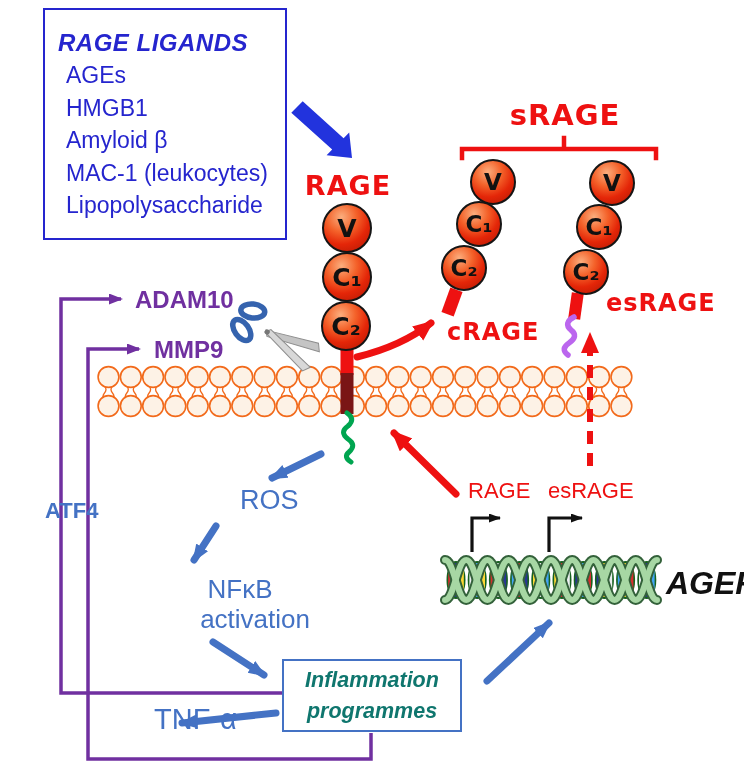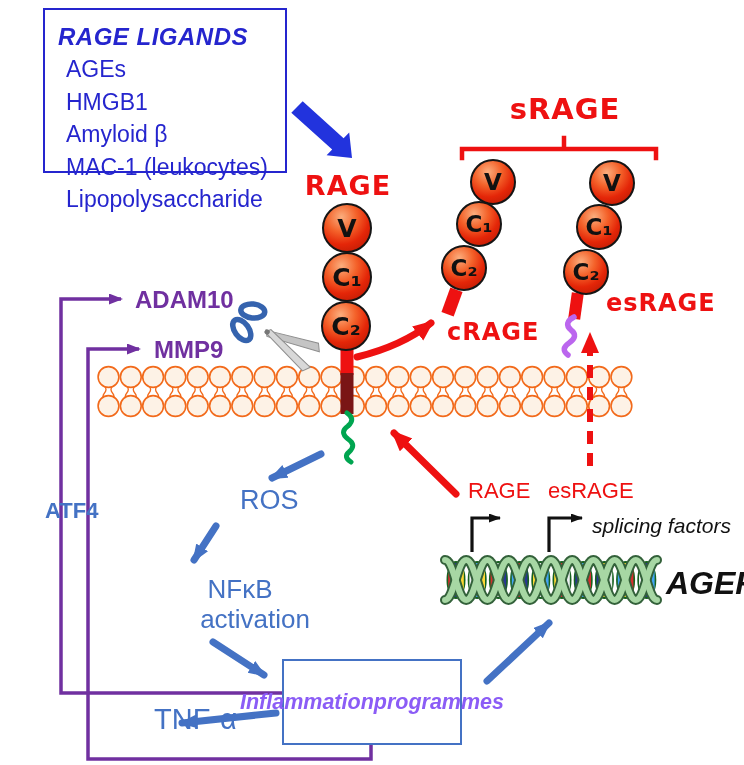--- a/index.html
+++ b/index.html
@@ -1,41 +1,41 @@
 <!DOCTYPE html>
 <html><head>
 <meta charset="utf-8">
 <style>
   html,body{margin:0;padding:0;background:#fff;}
   #canvas{position:relative;width:744px;height:765px;background:#fff;overflow:hidden;
           font-family:"Liberation Sans",sans-serif;}
   #art{position:absolute;left:0;top:0;z-index:1;}
   .lbl{position:absolute;z-index:2;white-space:nowrap;}
   
-  .ligand-box{position:absolute;left:43px;top:8px;width:244px;height:165px;z-index:2;
-    border:2.5px solid #2525CE;box-sizing:border-box;padding:10px 0 0 13px;color:#2525CE;}
+  .ligand-box{position:absolute;left:43px;top:8px;width:244px;height:232px;z-index:2;
+    border:2.5px solid #2525CE;box-sizing:border-box;padding:16px 0 0 13px;color:#2525CE;}
   .ligand-title{font-size:24px;font-weight:bold;font-style:italic;line-height:33px;letter-spacing:.5px;}
   .ligand-item{font-size:23px;line-height:32.5px;margin-left:8px;}
   
   .sphere{position:absolute;z-index:2;border:2px solid #151515;border-radius:50%;
     box-sizing:border-box;display:flex;align-items:center;justify-content:center;
     background:radial-gradient(circle at 38% 26%, #FBAE7E 0%, #F4622A 34%, #E42608 62%, #AE1703 100%);
     color:#111;font-weight:bold;font-family:"DejaVu Sans",sans-serif;}
   .sph-lg{width:50px;height:50px;font-size:25px;}
   .sph-sm{width:46px;height:46px;font-size:23px;}
   
   .redlab{color:#EE1111;font-weight:bold;font-family:"DejaVu Sans",sans-serif;letter-spacing:1px;text-align:center;}
   
   .purplab{color:#7030A0;font-weight:bold;font-size:24px;}
   
   .blulab{color:#4472C4;margin-left:40px;}
-  .inflammation-box{position:absolute;left:282px;top:659px;width:180px;height:86px;z-index:2;
+  .inflammation-box{position:absolute;left:282px;top:659px;width:180px;height:73px;z-index:2;
     border:2.5px solid #4472C4;box-sizing:border-box;background:#fff;
-    display:flex;flex-direction:row;align-items:center;justify-content:center;
-    color:#8b5cf6;font-size:21.5px;font-weight:bold;font-style:italic;line-height:1.42;}
+    display:flex;flex-direction:column;align-items:center;justify-content:center;
+    color:#0f766e;font-size:21.5px;font-weight:bold;font-style:italic;line-height:1.42;}
 </style>
 </head>
 <body>
 
 <div id="canvas">
 
   <svg id="art" width="744" height="765" viewBox="0 0 744 765">
     <defs>
       <marker id="mB" markerUnits="userSpaceOnUse" markerWidth="22" markerHeight="18" refX="15" refY="7" orient="auto">
           <path d="M0,0 L18,7 L0,14 Z" fill="#4472C4"></path>
@@ -241,21 +241,21 @@
   <div class="ligand-box">
     <div class="ligand-title">RAGE LIGANDS</div>
     <div class="ligand-item">AGEs</div>
     <div class="ligand-item">HMGB1</div>
     <div class="ligand-item">Amyloid β</div>
     <div class="ligand-item">MAC-1 (leukocytes)</div>
     <div class="ligand-item">Lipopolysaccharide</div>
   </div>
 
   <div class="lbl redlab" style="left:300px;top:170px;width:96px;font-size:27px;">RAGE</div>
-  <div class="lbl redlab" style="left:505px;top:92px;width:120px;font-size:29px;">sRAGE</div>
+  <div class="lbl redlab" style="left:505px;top:98px;width:120px;font-size:29px;">sRAGE</div>
   <div class="lbl redlab" style="left:447px;top:318px;font-size:24px;">cRAGE</div>
   <div class="lbl redlab" style="left:606px;top:289px;font-size:24px;">esRAGE</div>
 
   <div class="sphere sph-lg" style="left:322px;top:203px;">V</div>
   <div class="sphere sph-lg" style="left:322px;top:252px;">C₁</div>
   <div class="sphere sph-lg" style="left:321px;top:301px;">C₂</div>
 
   <div class="sphere sph-sm" style="left:470px;top:159px;">V</div>
   <div class="sphere sph-sm" style="left:456px;top:201px;">C₁</div>
   <div class="sphere sph-sm" style="left:441px;top:245px;">C₂</div>
@@ -273,16 +273,15 @@
   <div class="lbl blulab" style="left:130px;top:604px;width:140px;font-size:26px;text-align:right;">activation</div>
   <div class="lbl blulab" style="left:114px;top:703px;font-size:29px;font-weight:normal;">TNF-α</div>
 
   <div class="inflammation-box">
     <div>Inflammation</div>
     <div>programmes</div>
   </div>
 
   <div class="lbl" style="left:468px;top:478px;font-size:22px;font-weight:500;color:#EE1111;">RAGE</div>
   <div class="lbl" style="left:548px;top:478px;font-size:22px;font-weight:500;color:#EE1111;">esRAGE</div>
-  <div class="lbl" style="left:592px;top:514px;font-size:21px;font-style:italic;color:#111;">splicing factors</div>
   <div class="lbl" style="left:666px;top:565px;font-size:32px;font-weight:bold;font-style:italic;color:#111;">AGER</div>
 
 </div>
 
 </body></html>

